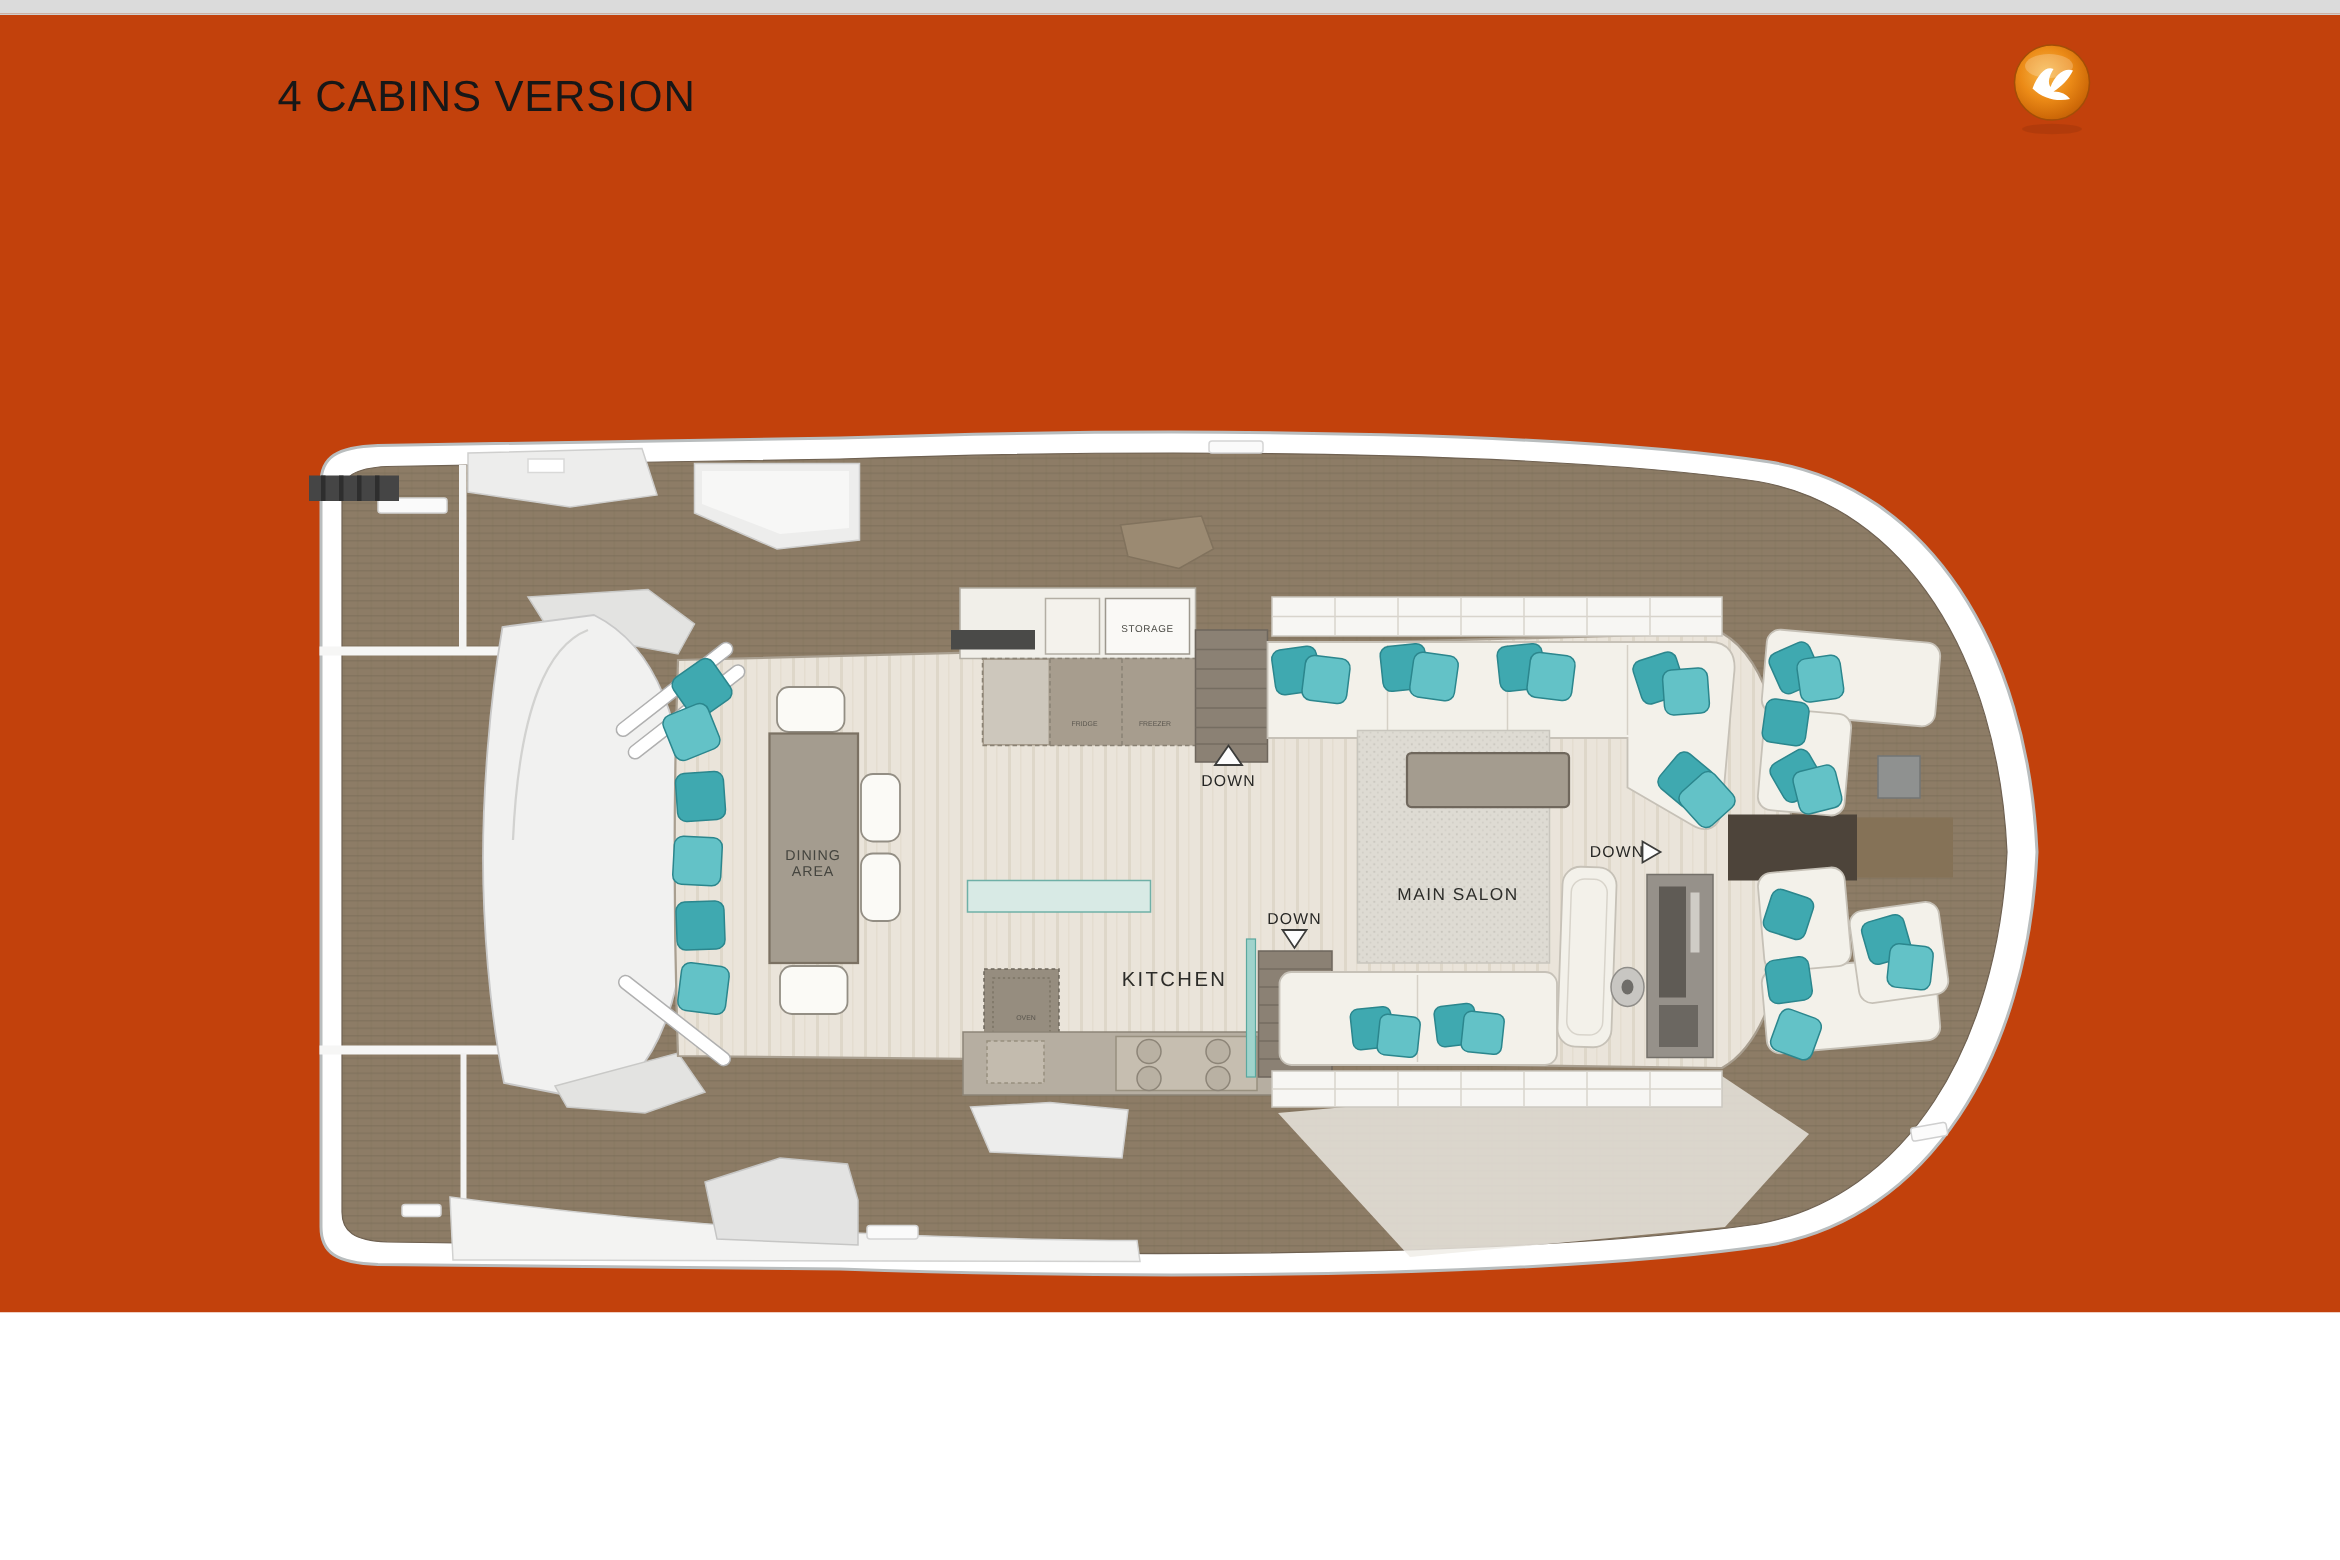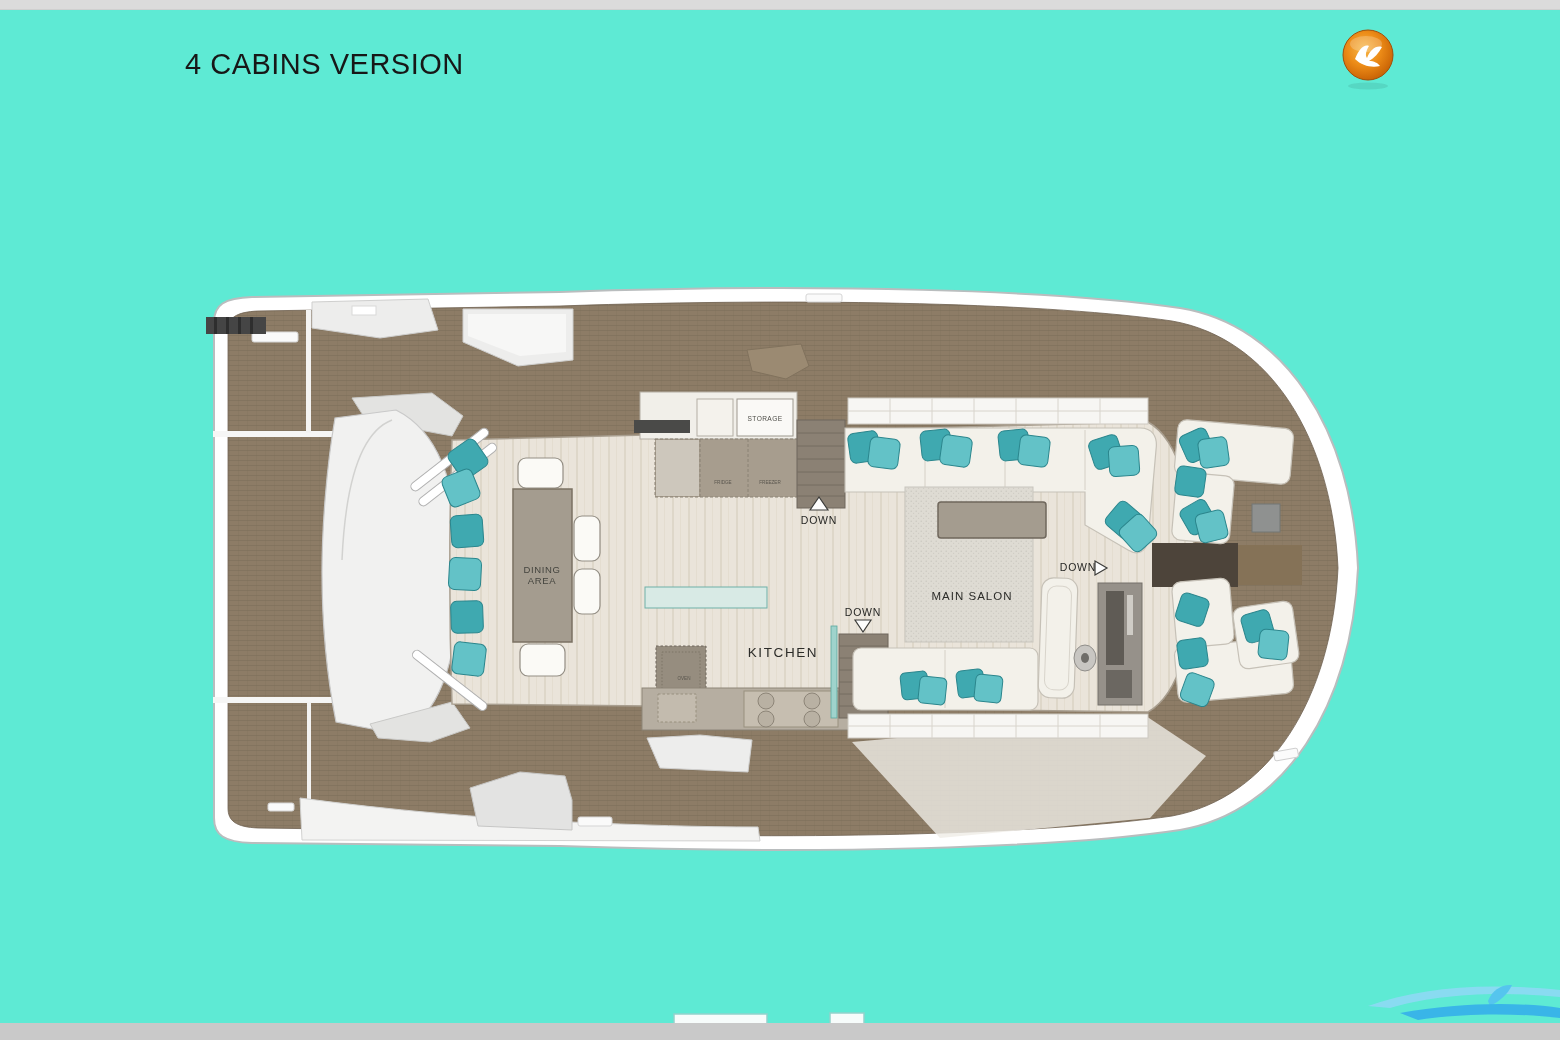--- a/index.html
+++ b/index.html
@@ -1,16 +1,16 @@
 <!DOCTYPE html>
 <html style="--teak: #8d7c66; --teak-line: #7a6b57; --hull: #ffffff; --hull-stroke: #b9bdbe; --floor: #eae4da; --furniture: #f3f1ea; --cushion: #3fa9b0; --cushion-light: #63c2c7; --counter: #a79d8e; --stairs: #8b8174; --rug: #dedbd3; --table: #a49c8f;"><head>
 <meta charset="utf-8">
 <style>
   html,body{margin:0;padding:0;background:#fff;}
-  .canvas{position:relative;width:1560px;height:1040px;background:#5eead4;overflow:hidden;
+  .canvas{position:relative;width:1560px;height:875px;background:#c2410c;overflow:hidden;
           font-family:"Liberation Sans",sans-serif;}
   svg{display:block}
   text{font-family:"Liberation Sans",sans-serif;}
   .title{font-size:29px;fill:#171717;letter-spacing:.5px;font-weight:500;}
   .ctr{text-anchor:middle;}
   .t-room{font-size:13.5px;letter-spacing:1.6px;fill:#2c2c29;}
   .t-salon{font-size:11.5px;letter-spacing:1px;fill:#2c2c29;}
   .t-down{font-size:10.5px;letter-spacing:.8px;fill:#262624;}
   .t-small{font-size:6.6px;letter-spacing:.4px;fill:#4c4c46;}
   .t-dining{font-size:9.5px;letter-spacing:.6px;fill:#45453f;}

